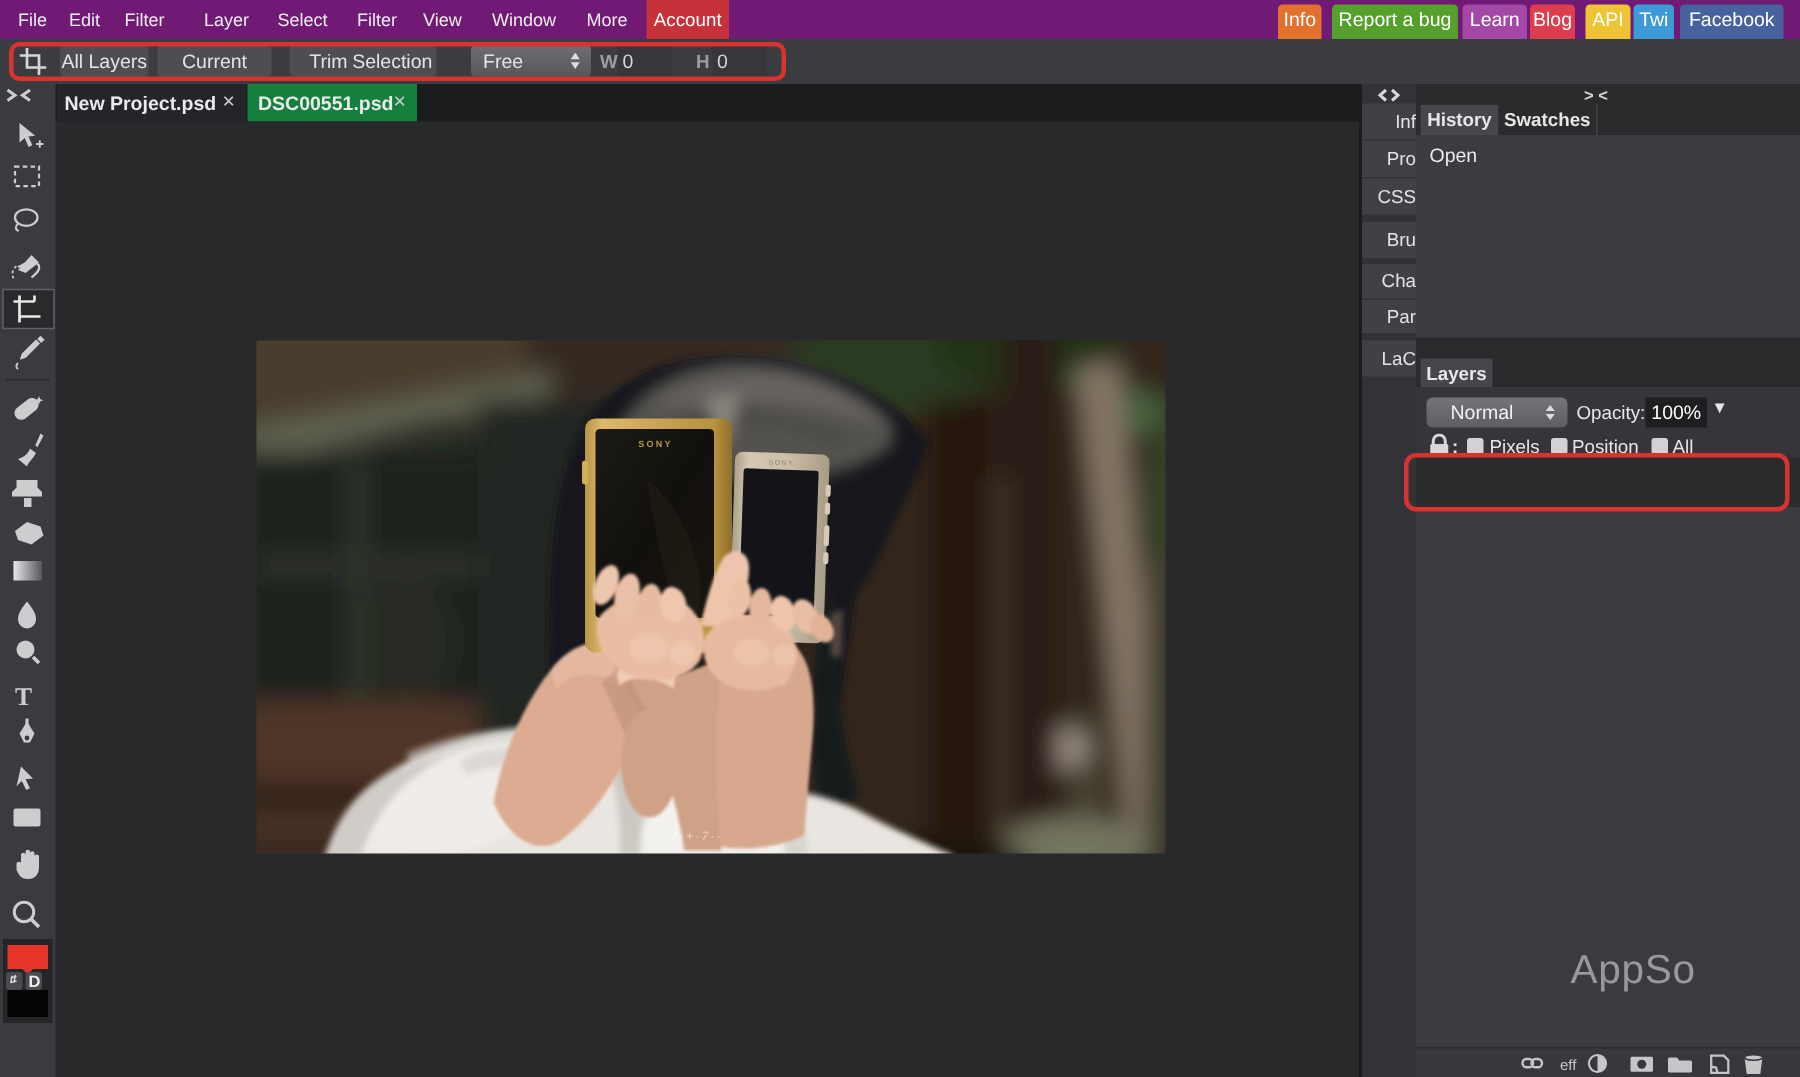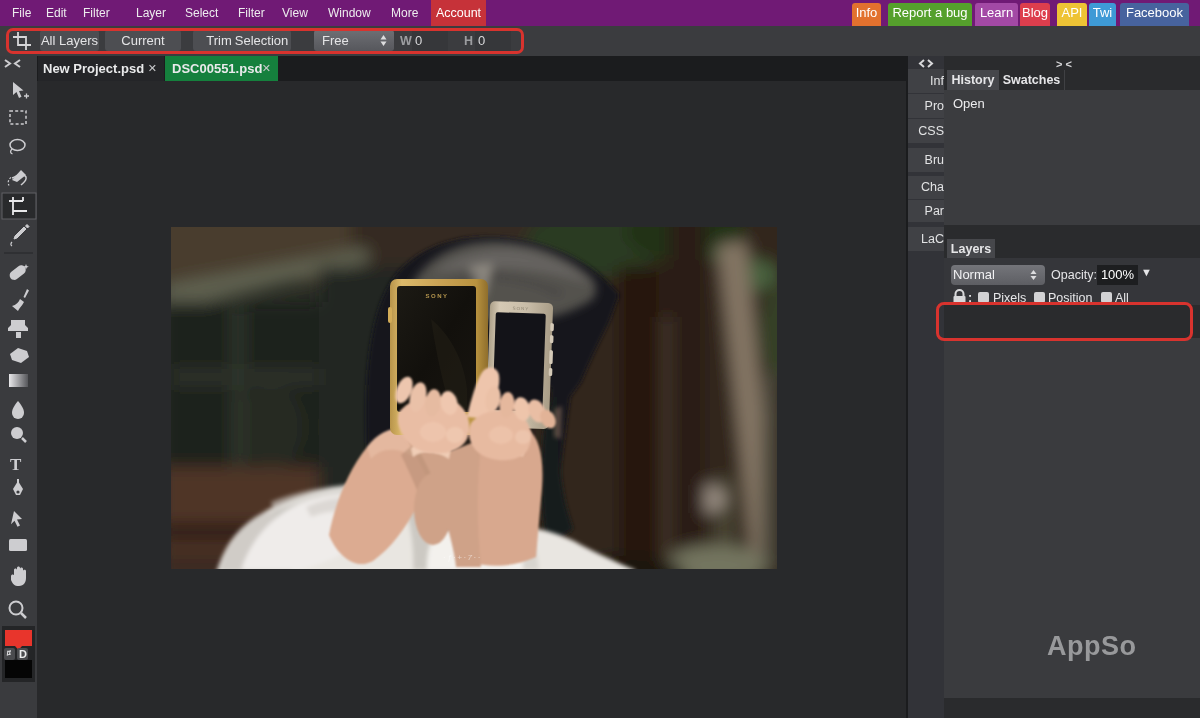--- a/index.html
+++ b/index.html
@@ -311,36 +311,55 @@
 
 <div id="rpanel" class="abs">
 <div style="position:absolute;left:112px;top:2px;color:#d8d8da;font-size:11px;font-weight:bold;letter-spacing:3px">&gt;&lt;</div>
 <div class="ptab" style="left:3px;top:14px;width:52px">History</div>
 <div class="ptab" style="left:55px;top:14px;width:66px;background:#2a2b2d;border-right:1px solid #404144">Swatches</div>
 <div id="histarea">
         <div style="position:absolute;left:9px;top:6px;color:#ececee;font-size:13px">Open</div>
       </div>
 <div class="ptab" style="left:3px;top:183px;width:48px">Layers</div>
 <div id="layerctrl">
-<div style="position:absolute;left:7px;top:7px;width:94px;height:20px;background:linear-gradient(#74757a,#5d5e63);border-radius:4px;color:#f2f2f4;font-size:13px;line-height:20px;padding-left:2px">Normal<svg style="position:absolute;right:8px;top:5px" width="7" height="10" viewBox="0 0 7 10">
+<div style="position:absolute;left:7px;top:7px;width:94px;height:20px;background:linear-gradient(#74757a,#5d5e63);border-radius:4px;color:#f2f2f4;font-size:13px;line-height:20px;padding-left:16px">Normal<svg style="position:absolute;right:8px;top:5px" width="7" height="10" viewBox="0 0 7 10">
             <path d="M3.5 0L6.5 4H.5z" fill="#dddddf"></path>
             <path d="M3.5 10L.5 6h6z" fill="#dddddf"></path>
           </svg></div>
 <span class="lbl" style="left:107px;top:10px">Opacity:</span>
 <span class="abs" style="left:153px;top:7px;width:41px;height:20px;background:#1d1e20;color:#fff;font-size:13px;line-height:20px;text-align:center">100%</span>
 <span class="lbl" style="left:197px;top:8px;font-size:11px">▼</span>
 <svg class="abs" style="left:8px;top:31px" width="15" height="16" viewBox="0 0 15 16">
           <path d="M3.5 7V5a4 4 0 018 0v2" stroke="#d8d8da" stroke-width="2" fill="none"></path>
           <rect x="1.5" y="7" width="12" height="8" rx="1" fill="#d8d8da"></rect>
         </svg>
 <span class="lbl" style="left:24px;top:33px;font-weight:bold">:</span>
 <span class="ck" style="left:34px;top:34px"></span>
         <span class="lbl" style="left:49px;top:33px">Pixels</span>
 <span class="ck" style="left:90px;top:34px"></span>
         <span class="lbl" style="left:104px;top:33px">Position</span>
 <span class="ck" style="left:157px;top:34px"></span>
         <span class="lbl" style="left:171px;top:33px">All</span>
 </div>
 <div id="layersarea"></div>
-<div style="position:absolute;left:103px;top:575px;color:#98999b;font-size:27px;font-weight:bold;letter-spacing:0.5px">AppSo</div>
+<div style="position:absolute;left:103px;top:575px;color:#98999b;font-size:27px;font-weight:normal;letter-spacing:0.5px">AppSo</div>
+<div id="bottombar">
+<svg class="abs" style="left:70px;top:3px" width="150" height="14" viewBox="0 0 150 14">
+<g stroke="#c6c6c8" fill="none" stroke-width="1.6">
+<rect x="1" y="4" width="7" height="5.5" rx="2.7"></rect>
+            <rect x="7" y="4" width="7" height="5.5" rx="2.7"></rect>
+</g>
+<text x="26" y="11" fill="#c6c6c8" font-size="10" font-family="Liberation Sans">eff</text>
+<circle cx="51" cy="7" r="5.7" fill="none" stroke="#c6c6c8" stroke-width="1.4"></circle>
+<path d="M51 1.3A5.7 5.7 0 0151 12.7z" fill="#c6c6c8"></path>
+<rect x="73" y="2.5" width="15" height="10" rx="1" fill="#c6c6c8"></rect>
+          <circle cx="80.5" cy="7.5" r="3" fill="#37383b"></circle>
+<path d="M99 3h5l1.5 2h7.5a1 1 0 011 1v6a1 1 0 01-1 1H99a1 1 0 01-1-1V4a1 1 0 011-1z" fill="#c6c6c8"></path>
+<path d="M126.8 1.8h8.4l3 3v8.4h-11.4zM131 13.2l-1-3.5-3.4-.6" fill="none" stroke="#c6c6c8" stroke-width="1.5"></path>
+</svg>
+<svg class="abs" style="left:217px;top:3px" width="16" height="15" viewBox="0 0 16 15">
+          <path d="M2 3h12l-1.5 11h-9z" fill="#c6c6c8"></path>
+          <ellipse cx="8" cy="3" rx="6" ry="1.8" fill="#c6c6c8" stroke="#37383b" stroke-width="1"></ellipse>
+        </svg>
+</div>
 </div>
 <div id="anno2" class="abs"></div>
 </div>
 
 </body></html>

